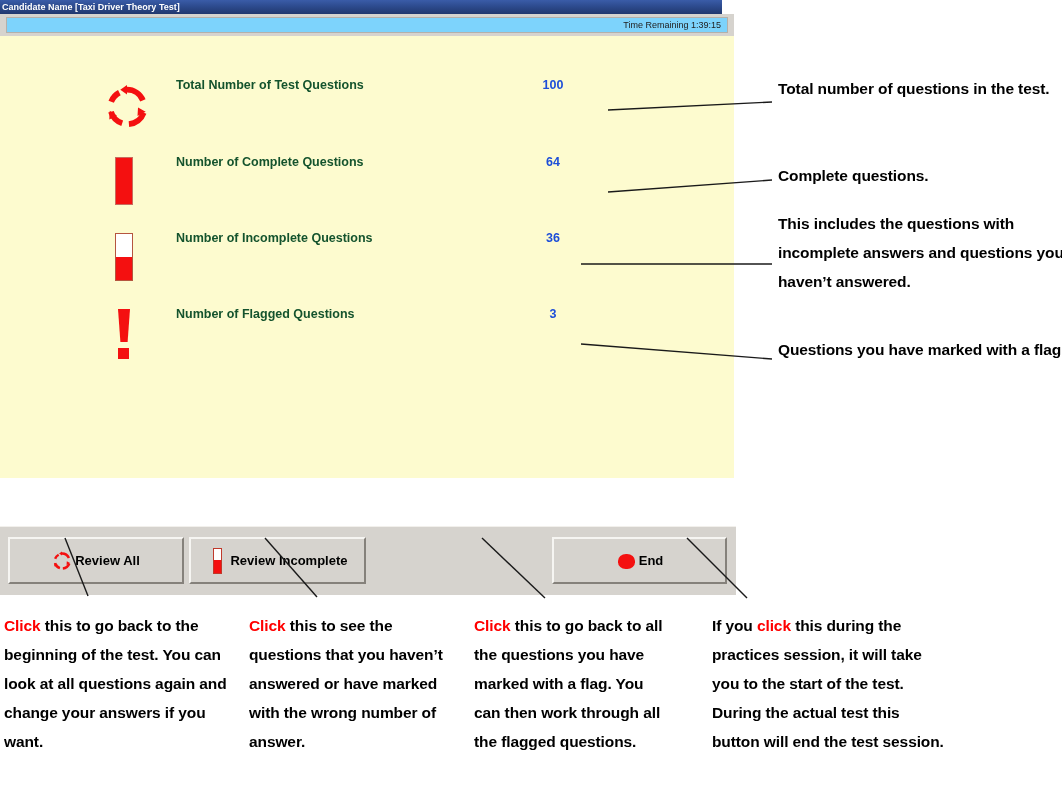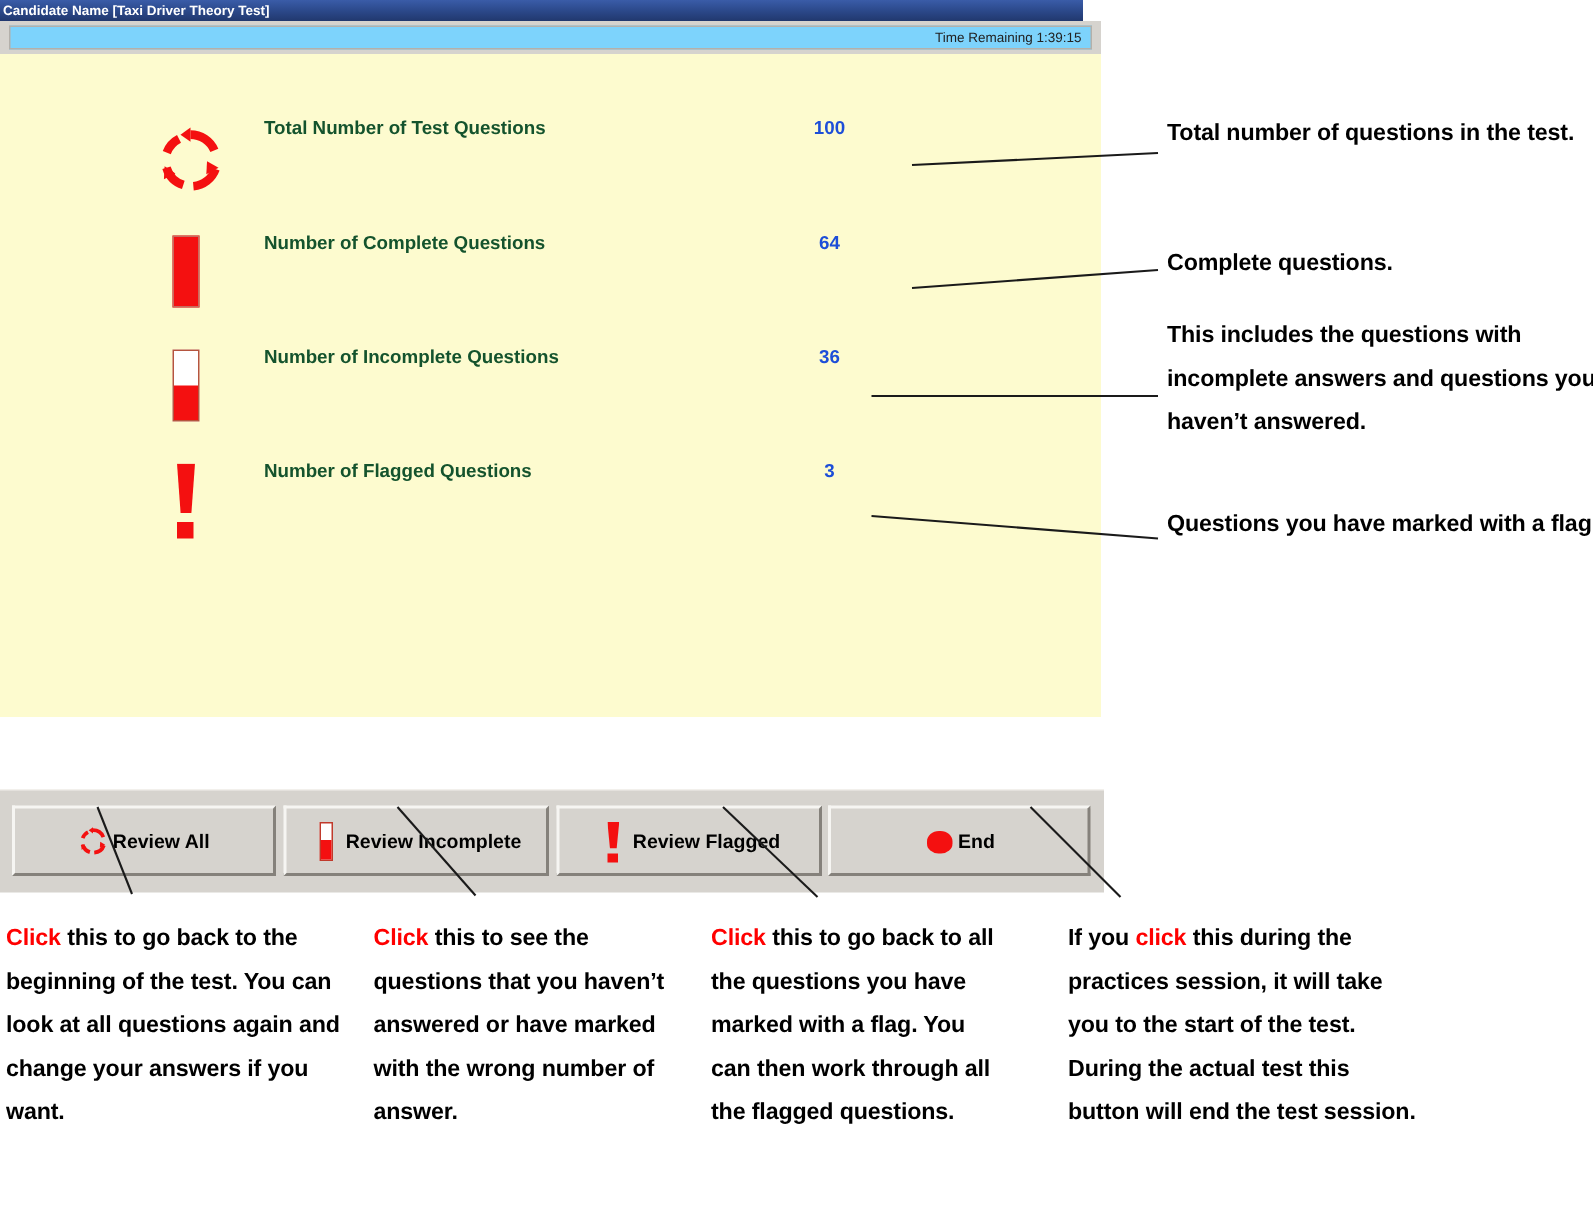--- a/index.html
+++ b/index.html
@@ -358,27 +358,20 @@
       <span class="btn-label">Review All</span>
     </div>
 
     <div class="toolbar-button" style="left:189px; width:177px;text-align:center;">
       <span class="btn-icon">
         <span class="mini-bar-half"></span>
       </span>
       <span class="btn-label">Review Incomplete</span>
     </div>
 
-    <div class="toolbar-button" style="left:371px; width:177px;">
-      <span class="btn-icon">
-        <span class="mini-bang-stem"></span>
-        <span class="mini-bang-dot"></span>
-      </span>
-      <span class="btn-label">Review Flagged</span>
-    </div>
 
     <div class="toolbar-button" style="left:552px; width:175px;">
       <span class="btn-icon">
         <span class="mini-blob"></span>
       </span>
       <span class="btn-label">End</span>
     </div>
 
   </div>
 </div>

